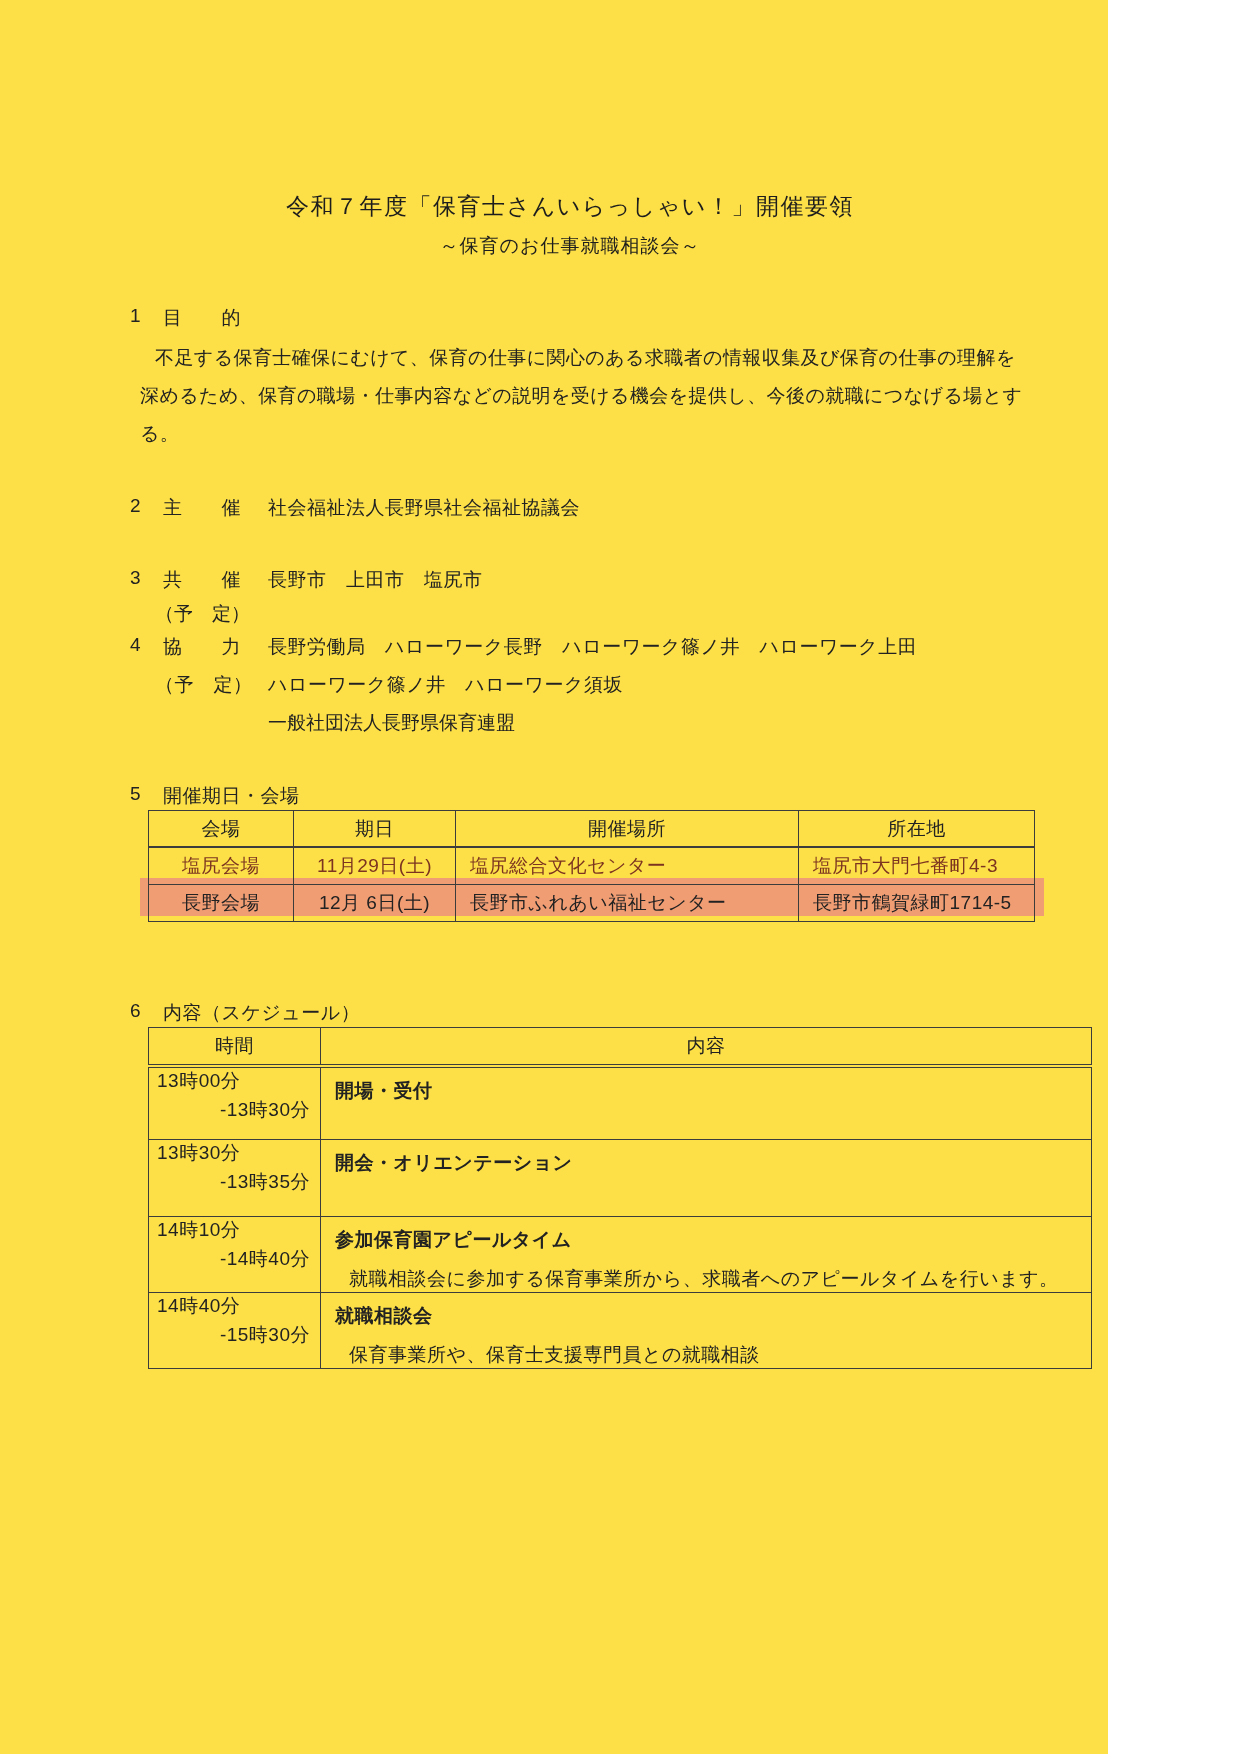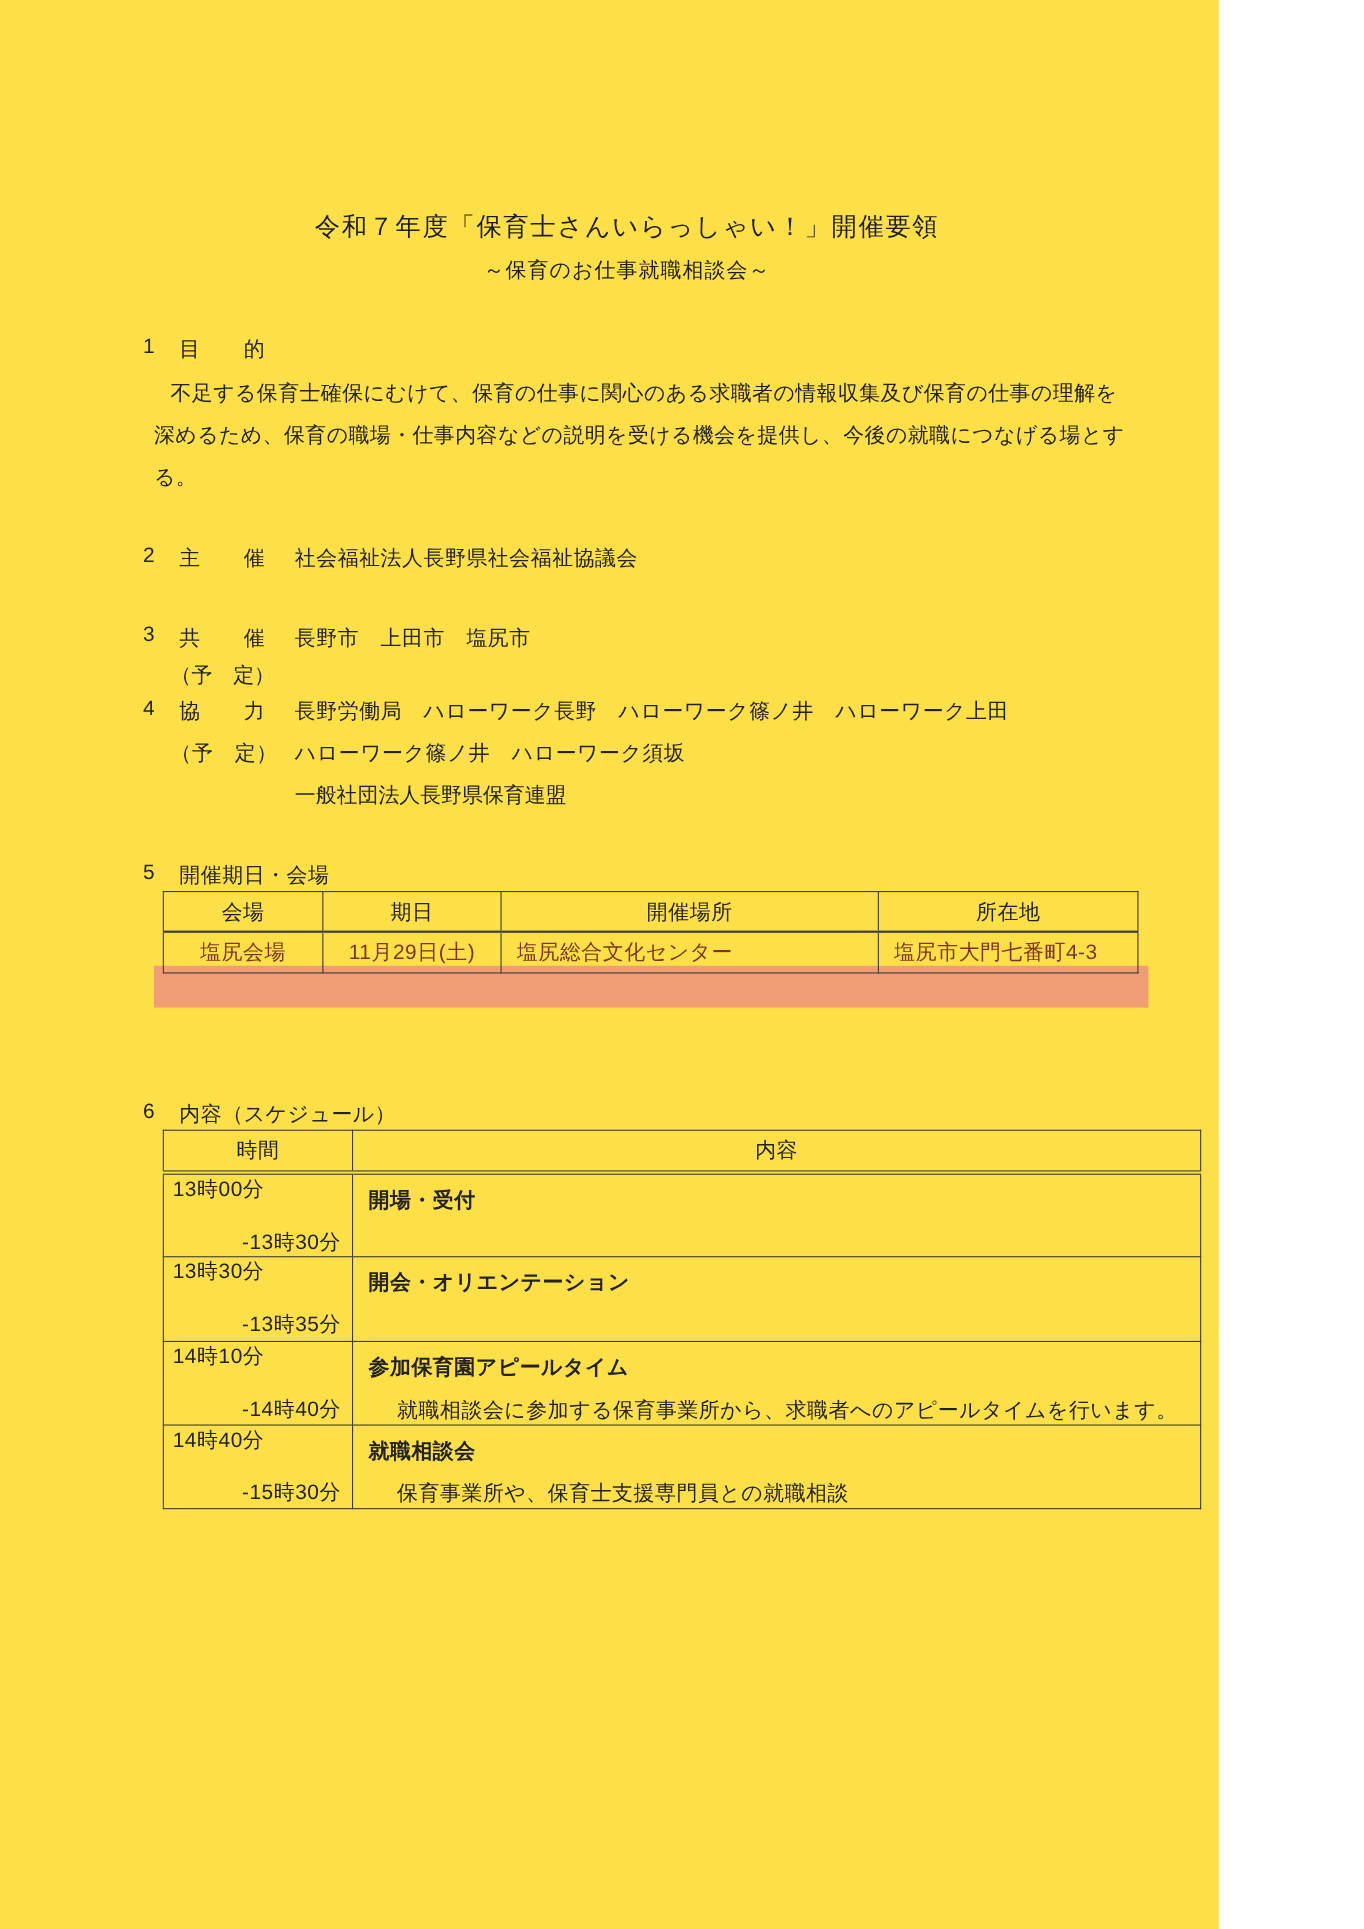--- a/index.html
+++ b/index.html
@@ -31,24 +31,24 @@
   .venue-table td{height:36px;}
   .venue-table td.c0,.venue-table td.c1{text-align:center;}
   .venue-table td.c2{padding-left:14px;}
   .venue-table td.c3{padding-left:14px;}
   .venue-table tr.hl td{color:#7c3420;}
   .hl-strip{left:140px;top:878px;width:904px;height:38px;background:#f19d74;z-index:1;}
   .sched-table{width:944px;}
   .sched-table th{height:36px;text-align:center;border-bottom:4px double #3c3c3c;}
   .sched-table td{vertical-align:top;}
   .t-time{padding:0 10px 0 8px;}
-  .t-time .te{display:block;text-align:right;margin-top:22px;}
+  .t-time .te{display:block;text-align:right;margin-top:3px;}
   .t-content{padding:10px 0 0 14px;position:relative;}
   .row-title{font-weight:bold;letter-spacing:0.5px;}
-  .row-desc{margin-top:13px;margin-left:26px;letter-spacing:0.5px;}
+  .row-desc{margin-top:13px;margin-left:14px;letter-spacing:0.5px;}
   .row-sub{margin-top:12px;margin-left:30px;letter-spacing:0.5px;}
   .venue-line{margin-left:6px;color:#6f6f6f;height:40px;line-height:40px;}
   .venue-line.first{margin-top:12px;}
   .adjust-note{position:absolute;left:205px;top:119px;color:#6f6f6f;letter-spacing:1px;}
   .brace{position:absolute;left:150px;top:76px;}
   .r1{height:73px;} .r2{height:77px;} .r3{height:177px;} .r4{height:72px;} .r5{height:73px;}
 </style>
 </head>
 <body>
 
@@ -114,20 +114,26 @@
           <th>所在地</th>
         </tr>
       </thead>
       <tbody>
         <tr class="hl">
           <td class="c0">塩尻会場</td>
           <td class="c1">11月29日(土)</td>
           <td class="c2">塩尻総合文化センター</td>
           <td class="c3">塩尻市大門七番町4-3</td>
         </tr>
+        <tr>
+          <td class="c0">長野会場</td>
+          <td class="c1">12月 6日(土)</td>
+          <td class="c2">長野市ふれあい福祉センター</td>
+          <td class="c3">長野市鶴賀緑町1714-5</td>
+        </tr>
       </tbody>
     </table>
   </div>
 
   <div class="abs sec-row" style="left:130px;top:1000px;">
     <span class="sec-num">6</span>
     <span>内容（スケジュール）</span>
   </div>
 
   <div class="abs tbl-wrap" style="left:148px;top:1027px;width:944px;">

